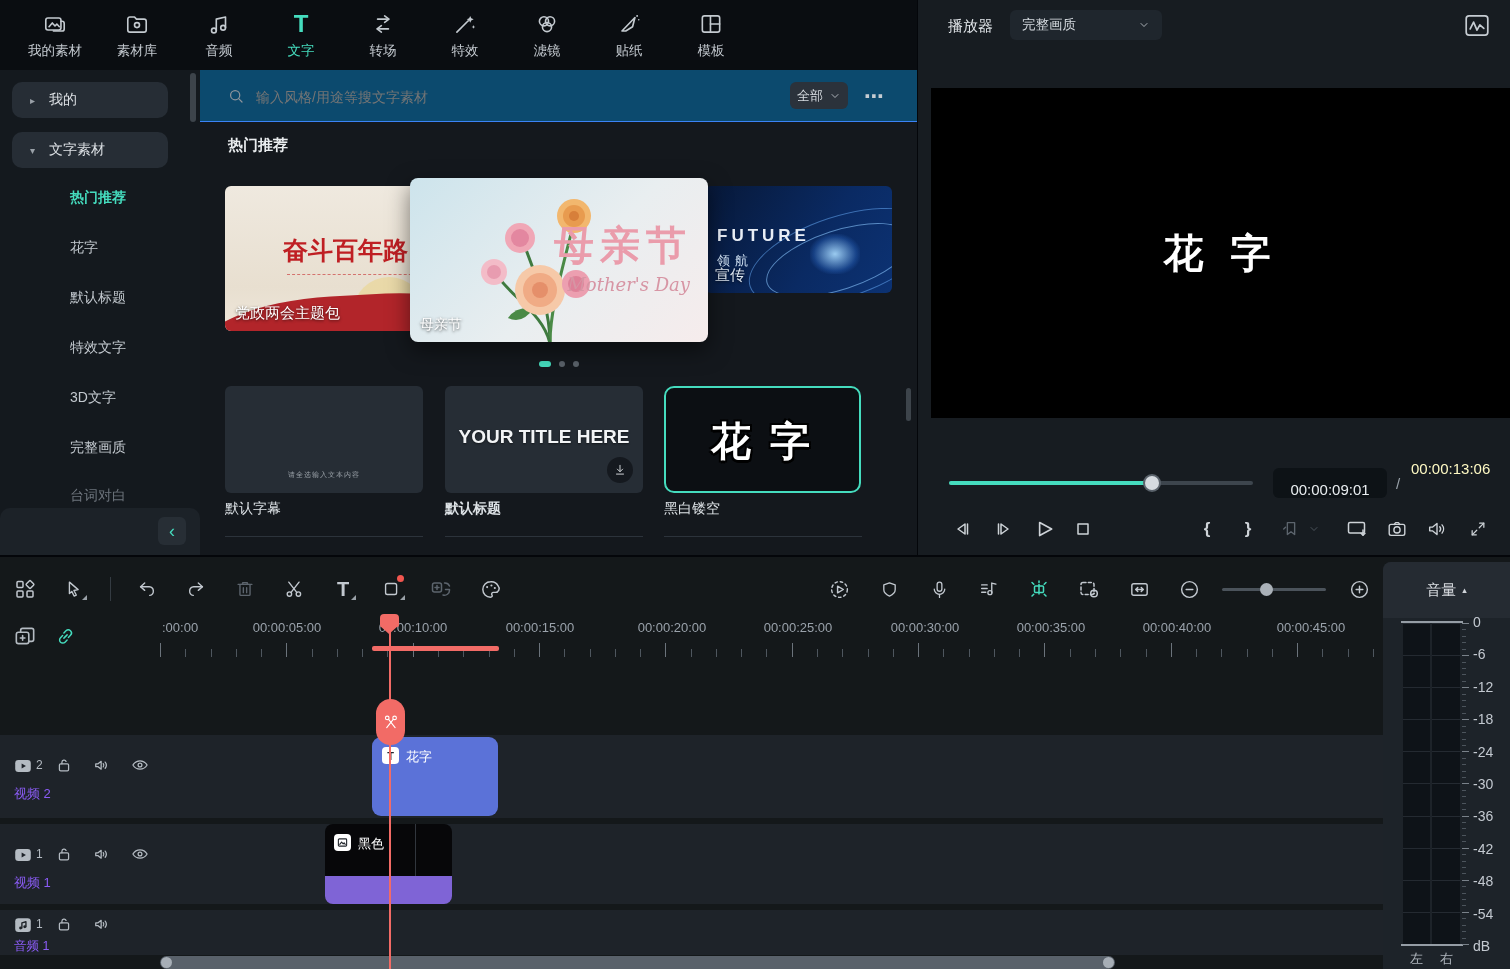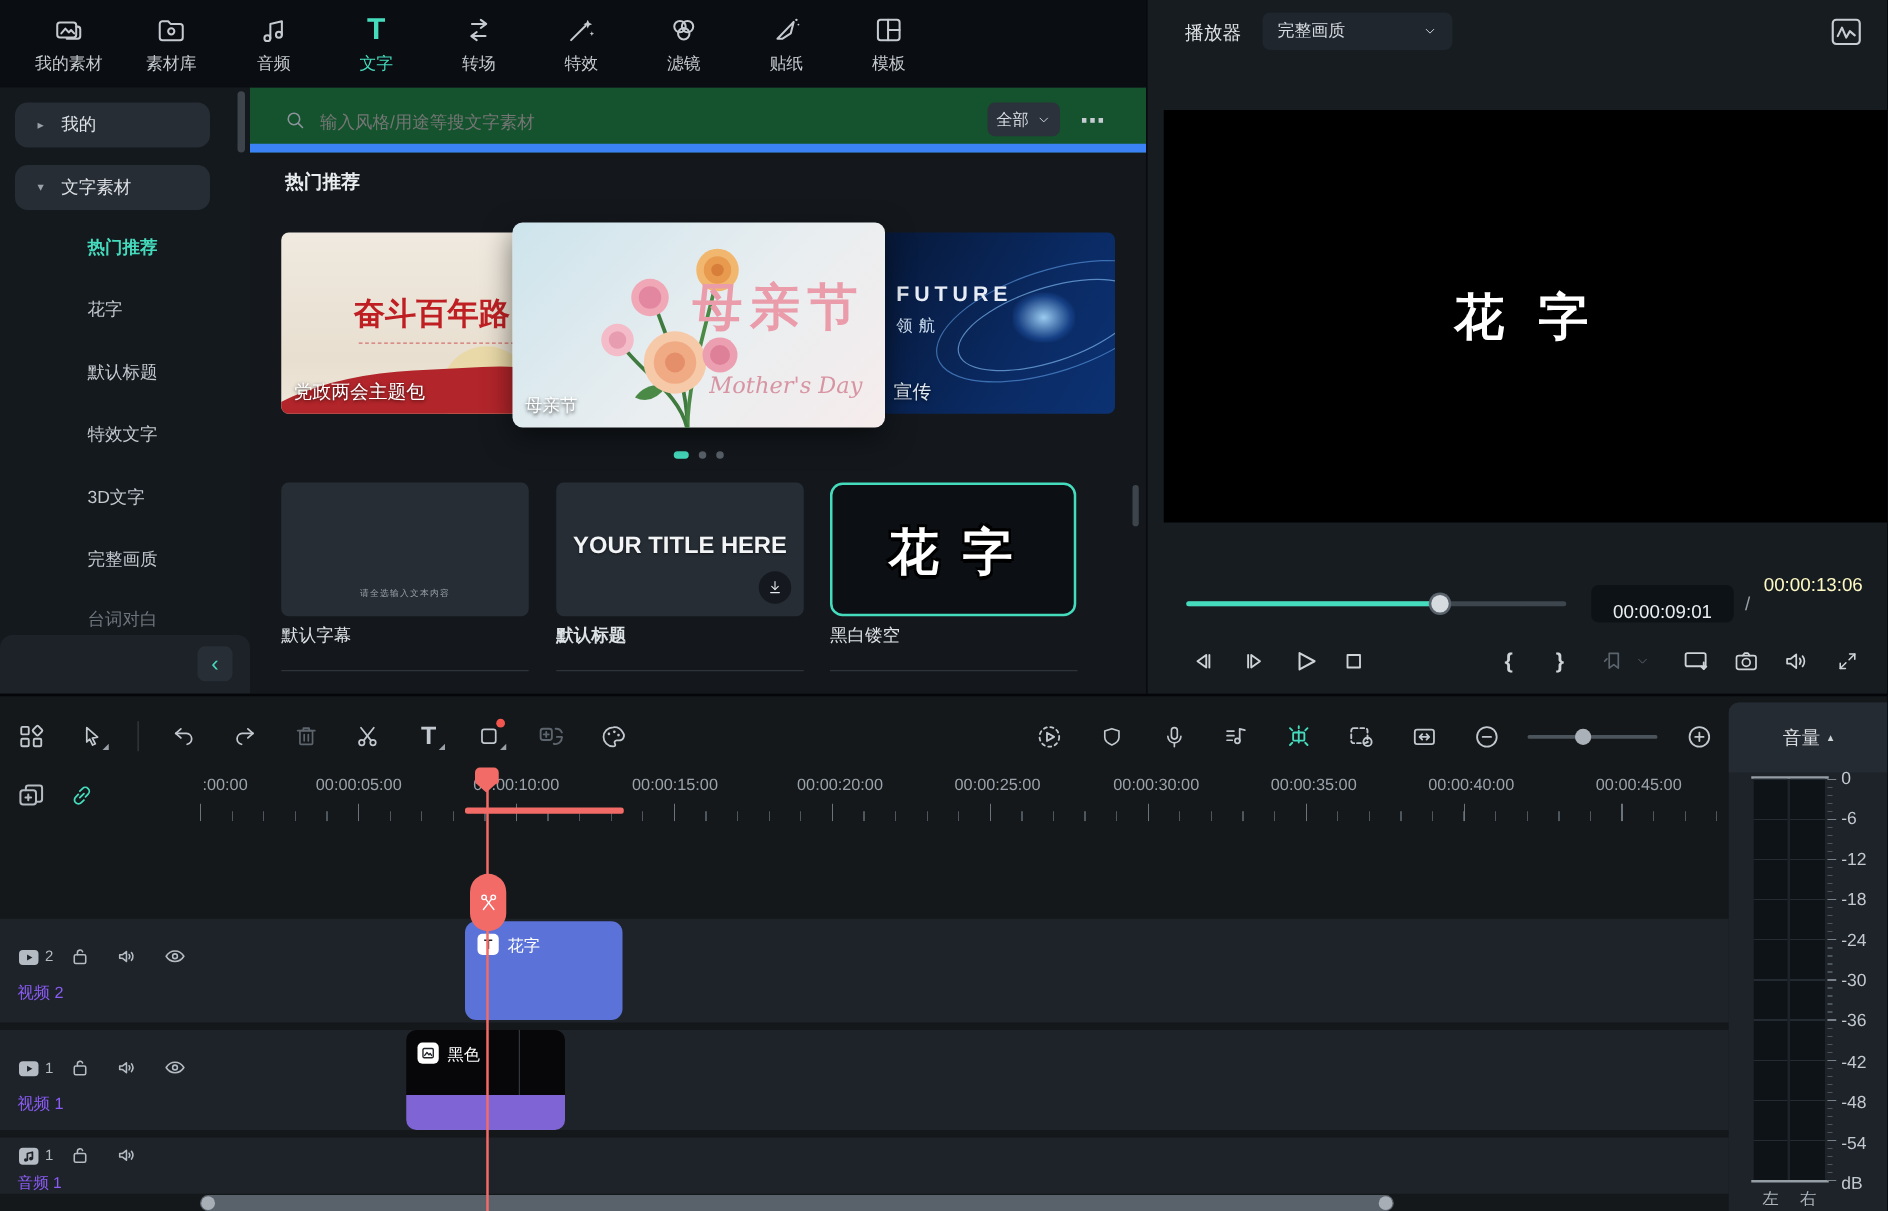--- a/index.html
+++ b/index.html
@@ -17,21 +17,21 @@
   
   .sidebar{background:#14191e;}
   .sgroup{position:absolute;left:12px;width:156px;height:36px;background:#262d35;border-radius:10px;display:flex;align-items:center;gap:14px;padding-left:18px;box-sizing:border-box;font-size:14px;color:#dde1e5;cursor:pointer;}
   .caret{font-size:10px;color:#9aa1a8;}
   .sitem{position:absolute;left:70px;font-size:14px;color:#c3c9cf;cursor:pointer;white-space:nowrap;}
   .sitem.active{color:var(--accent);font-weight:bold;}
   .thumb{background:#3d444b;border-radius:3px;}
 
   
   .content{background:#14181d;}
-  .searchstrip{position:absolute;left:0;top:0;width:717px;height:52px;background:#14532d;border-bottom:7px solid #3b82f6;box-sizing:border-box;}
+  .searchstrip{position:absolute;left:0;top:0;width:717px;height:52px;background:#0c4a6e;border-bottom:1px solid #3b82f6;box-sizing:border-box;}
   .pill{background:#2b323b;border-radius:6px;display:flex;align-items:center;justify-content:center;gap:6px;color:#d6dbe0;font-size:13px;cursor:pointer;}
   .sectitle{font-size:15px;font-weight:bold;color:#eaedef;}
   .banner{border-radius:6px;overflow:hidden;}
   .bcaption{position:absolute;left:10px;bottom:8px;font-size:14px;color:#fff;text-shadow:0 1px 3px rgba(0,0,0,.7);}
   .dot{width:6px;height:6px;border-radius:50%;background:#5a626a;}
   .dot.on{width:12px;border-radius:3px;background:var(--accent);}
   .card{position:absolute;width:198px;height:107px;background:#262d35;border-radius:6px;box-sizing:border-box;cursor:pointer;}
   .card-label{position:absolute;font-size:14px;color:#dde2e6;}
   .divline{position:absolute;width:198px;height:1px;background:#2c333b;}
 
@@ -187,21 +187,21 @@
     <div class="abs sectitle" style="left:28px;top:66px;">热门推荐</div>
 
     <div class="abs banner" style="left:25px;top:116px;width:255px;height:145px;background:linear-gradient(180deg,#efe9df,#e8dfd0 70%,#efe7da);">
       <div class="abs" style="right:55px;bottom:-18px;width:72px;height:72px;border-radius:50%;background:#e9d79b;opacity:.75;"></div>
       <div class="abs" style="left:-30px;bottom:-34px;width:330px;height:70px;background:#b2252a;border-radius:50% 50% 0 0/90% 120% 0 0;transform:rotate(-3deg);"></div>
       <div class="abs" style="left:58px;top:48px;width:260px;font-family:'Liberation Serif','DejaVu Serif',serif;font-weight:bold;font-size:25px;color:#bf1f23;white-space:nowrap;">奋斗百年路 启航新</div>
       <div class="abs" style="left:62px;top:88px;width:140px;border-top:1.5px dashed #c44;opacity:.7;"></div>
       <div class="bcaption" style="font-size:15px;">党政两会主题包</div>
     </div>
 
-    <div class="abs banner" style="left:505px;top:116px;width:187px;height:145px;background:linear-gradient(120deg,#071838,#0a2a63 60%,#0c3273);">
+    <div class="abs banner" style="left:505px;top:116px;width:187px;height:107px;background:linear-gradient(120deg,#071838,#0a2a63 60%,#0c3273);">
       <div class="abs" style="left:40px;top:30px;width:190px;height:80px;border:1px solid rgba(110,180,255,.5);border-radius:50%;transform:rotate(-18deg);"></div>
       <div class="abs" style="left:58px;top:44px;width:150px;height:58px;border:1px solid rgba(140,200,255,.6);border-radius:50%;transform:rotate(-18deg);"></div>
       <div class="abs" style="left:105px;top:48px;width:50px;height:40px;background:radial-gradient(ellipse at center,rgba(170,220,255,.9),rgba(60,130,230,.25) 60%,transparent 75%);"></div>
       <div class="abs" style="left:12px;top:40px;font-size:17px;letter-spacing:4px;font-weight:bold;color:#e9eef6;">FUTURE</div>
       <div class="abs" style="left:12px;top:66px;font-size:13px;letter-spacing:5px;color:#cfe0f2;">领航</div>
       <div class="bcaption" style="font-size:15px;color:#dfe7f0;">宣传</div>
     </div>
 
     <div class="abs banner" style="left:210px;top:108px;width:298px;height:164px;border-radius:8px;background:linear-gradient(135deg,#cde4ec,#e9eef0 55%,#f6ecec);box-shadow:0 8px 22px rgba(0,0,0,.5);z-index:2;">
       <svg class="abs" width="175" height="160" viewBox="0 0 175 160" style="left:40px;top:8px;">
@@ -216,21 +216,21 @@
           <circle cx="70" cy="52" r="9" fill="#e387a0"></circle>
         <circle cx="44" cy="86" r="13" fill="#f3bcc8"></circle>
           <circle cx="44" cy="86" r="7" fill="#e89cb0"></circle>
         <circle cx="90" cy="104" r="25" fill="#f6c9a8"></circle>
           <circle cx="90" cy="104" r="17" fill="#f0ab85"></circle>
           <circle cx="90" cy="104" r="8" fill="#e58f6a"></circle>
         <circle cx="126" cy="98" r="14" fill="#ec9fb0"></circle>
           <circle cx="126" cy="98" r="8" fill="#de8198"></circle>
       </svg>
       <div class="abs" style="right:16px;top:40px;font-size:40px;font-weight:bold;letter-spacing:6px;color:#ea9cab;">母亲节</div>
-      <div class="abs" style="right:18px;top:96px;font-family:'DejaVu Serif','Liberation Serif',serif;font-style:italic;font-size:18px;color:#d795a4;margin-top:24px;">Mother's Day</div>
+      <div class="abs" style="right:18px;top:96px;font-family:'DejaVu Serif','Liberation Serif',serif;font-style:italic;font-size:18px;color:#d795a4;">Mother's Day</div>
       <div class="bcaption" style="color:#fff;">母亲节</div>
     </div>
 
     <div class="abs" style="left:0;top:291px;width:717px;display:flex;justify-content:center;gap:8px;">
       <span class="dot on"></span>
       <span class="dot"></span>
       <span class="dot"></span>
     </div>
 
     <div class="card" style="left:25px;top:316px;">

